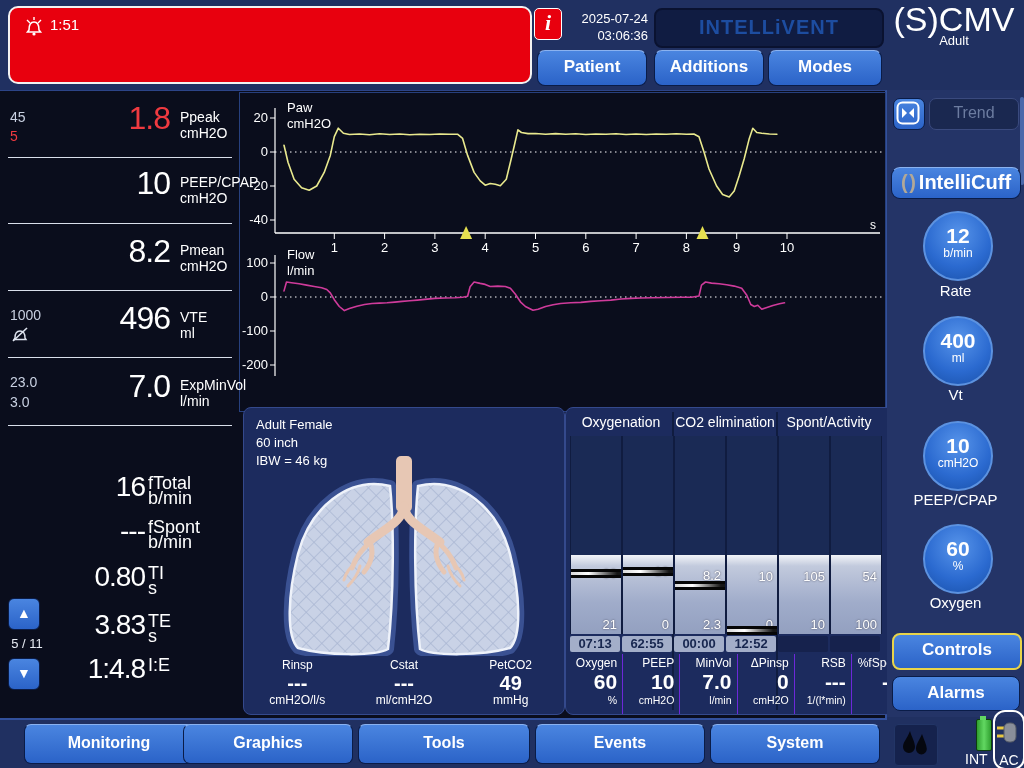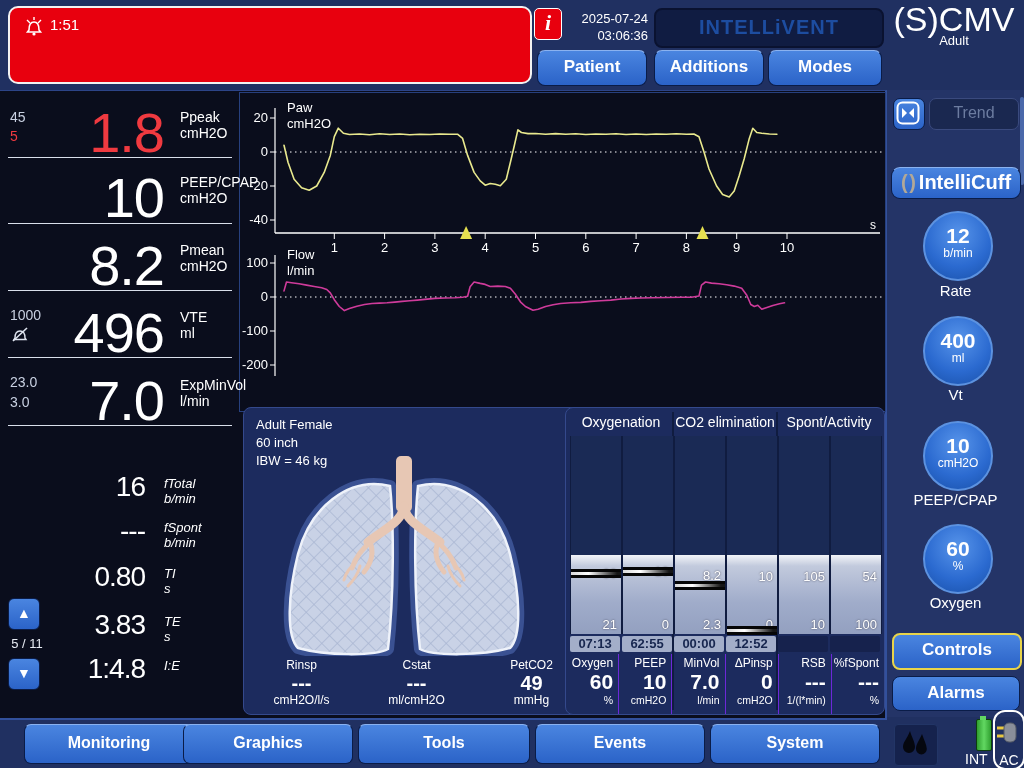--- a/index.html
+++ b/index.html
@@ -22,42 +22,42 @@
     border:1px solid #0a1c48;border-top:1px solid #8ab2f0;border-radius:8px;color:#fff;
     font-size:17px;font-weight:bold;text-align:center;line-height:32px;}
   .mode-name{left:884px;top:0px;width:140px;font-size:34px;text-align:center;}
   .mode-group{left:884px;top:33px;width:140px;font-size:13px;text-align:center;}
   
   .dark-area{left:0;top:90px;width:885px;height:627px;background:#0a0d1c;border-top:1px solid #2c4488;
     border-right:2px solid #32509c;border-bottom:2px solid #32509c;}
   .graph-frame{left:239px;top:92px;width:645px;height:318px;border:1px solid #27407e;}
   
   .sep{left:8px;width:224px;height:1px;background:#d9dfeb;}
-  .mon-big{position:absolute;right:76px;font-size:56px;letter-spacing:-1px;}
+  .mon-big{position:absolute;right:70px;font-size:32px;letter-spacing:-1px;}
   .mon-big.small{font-size:28px;right:95px;}
   .mon-name{position:absolute;left:180px;font-size:14px;line-height:16px;}
-  .mon-name.small{left:164px;font-size:13px;line-height:15px;font-style:italic;}
+  .mon-name.small{left:148px;font-size:18px;line-height:15px;}
   .mon-lim{position:absolute;left:10px;font-size:14px;color:#c9d1e2;line-height:19px;}
   .red{color:#f03a40 !important;}
   .pagerbtn{left:8px;width:30px;height:30px;background:linear-gradient(180deg,#4a85e0,#2b63c8);
     border:1px solid #0a1c48;border-radius:6px;text-align:center;color:#fff;font-size:14px;line-height:28px;}
   .pagerlbl{left:4px;top:636px;width:46px;font-size:13px;text-align:center;color:#e8ecf4;}
   
   .panel{background:#1c2b5e;border:1px solid #34498c;border-radius:8px;}
-  .lung-panel{left:243px;top:407px;width:320px;height:306px;padding-left:25px;}
+  .lung-panel{left:243px;top:407px;width:320px;height:306px;}
   .lp-info{position:absolute;left:12px;top:8px;font-size:13px;line-height:18px;}
   .pcuff{position:absolute;left:340px;top:8px;width:92px;text-align:center;}
   .pcuff .l{font-size:13px;}
   .pcuff .v{font-size:24px;font-weight:bold;line-height:24px;}
   .pcuff .u{font-size:12px;}
   .lp-bottom{position:absolute;left:0;bottom:6px;width:100%;display:flex;}
   .lp-cell{flex:1;text-align:center;font-size:12px;line-height:15px;}
   .lp-cell .v{font-size:20px;font-weight:bold;line-height:20px;}
   
-  .asv-panel{left:565px;top:407px;width:318px;height:306px;}
+  .asv-panel{left:565px;top:407px;width:318px;height:306px;padding-left:24px;}
   .asv-head{position:absolute;top:6px;font-size:14px;text-align:center;}
   .asv-col{position:absolute;top:28px;height:198px;background:#1a2a55;
     border-left:1px solid #101c40;border-right:1px solid #101c40;}
   .asv-zone{position:absolute;left:0;right:0;top:60%;bottom:0;
     background:linear-gradient(180deg,#f2f4f8 0%,#c2cadd 14%,#a0accA 60%,#93a0c0 100%);}
   .asv-top,.asv-bot{position:absolute;right:4px;font-size:13px;color:#fff;text-shadow:0 0 2px #445;z-index:1;}
   .asv-bot{bottom:2px;}
   .asv-marker{position:absolute;left:0;right:0;height:9px;background:#060606;z-index:2;}
   .asv-marker::after{content:"";position:absolute;left:0;right:0;top:3px;height:3px;
     background:linear-gradient(90deg,#d8d8d8,#ffffff 35%,#161616 92%);}

